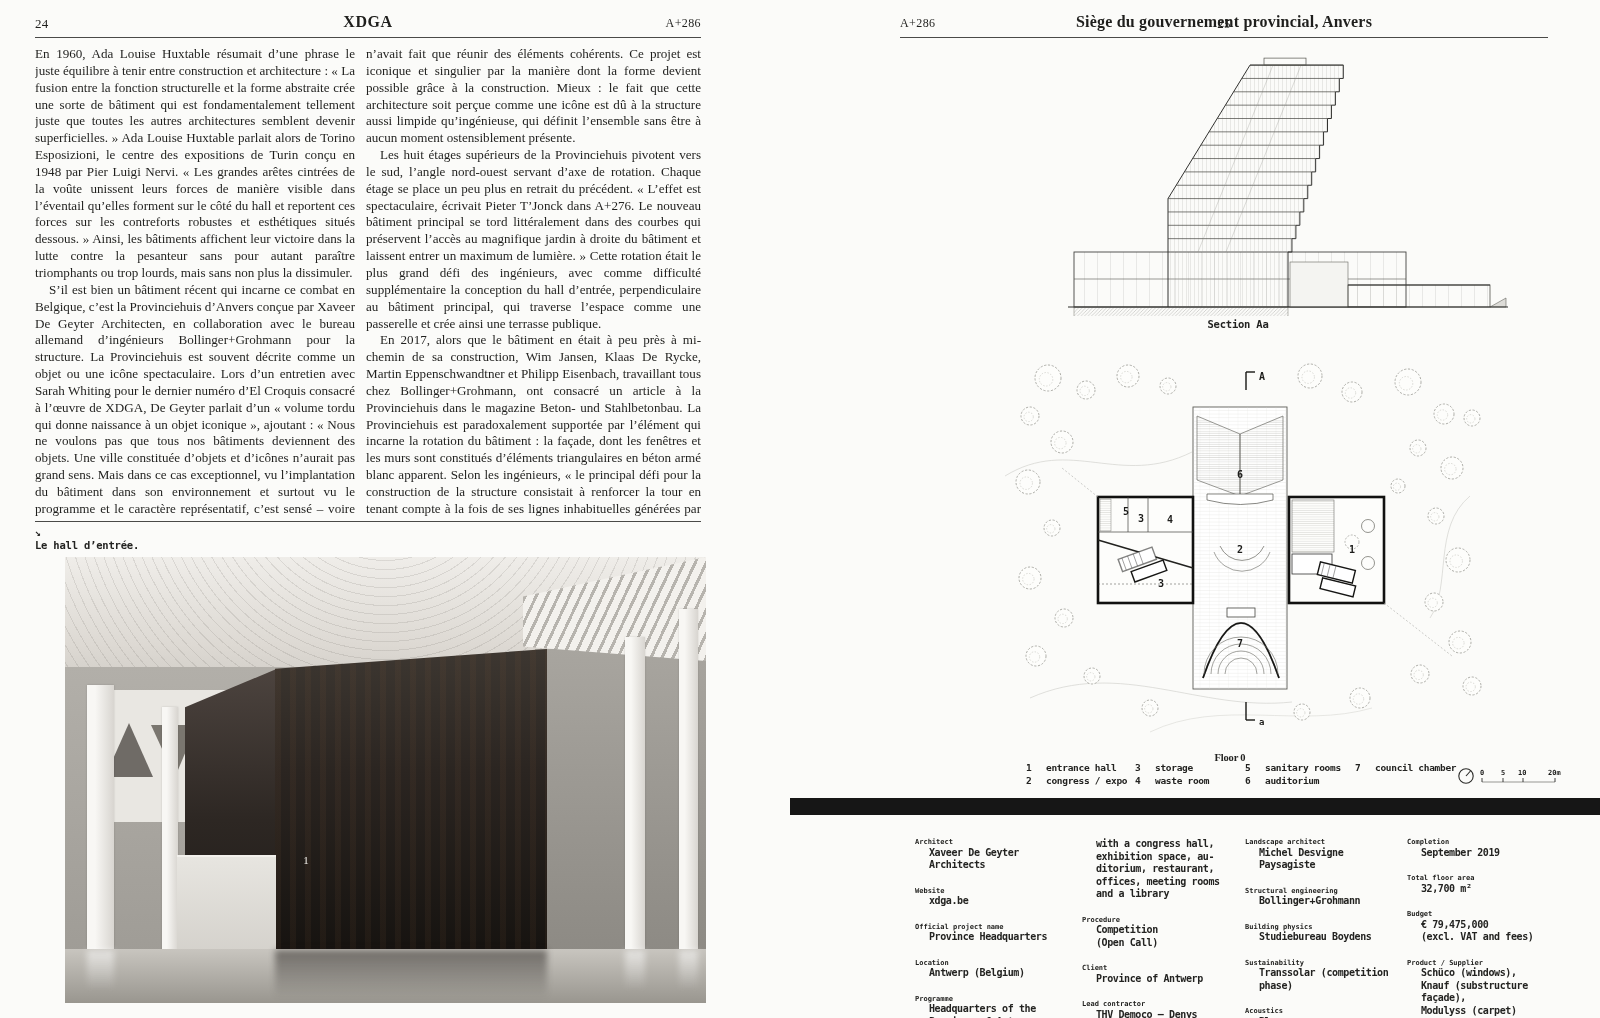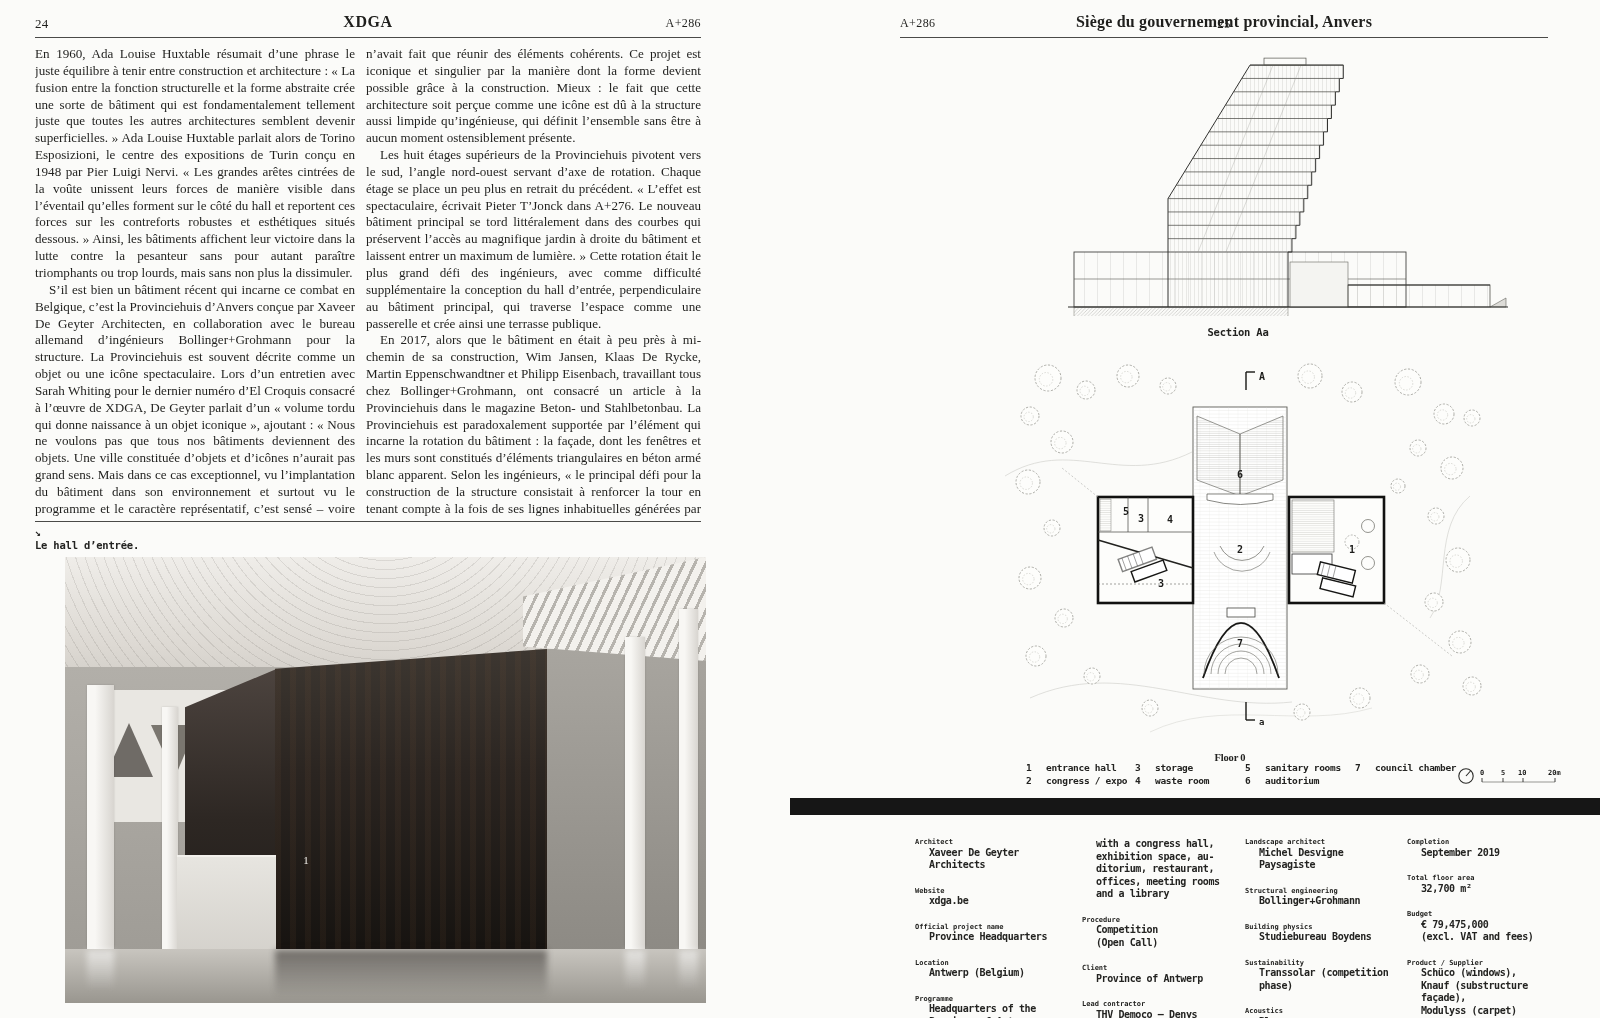--- a/index.html
+++ b/index.html
@@ -171,21 +171,21 @@
         <line x1="175.6" y1="39.80000000000001" x2="277.4" y2="39.80000000000001" stroke="#44443f" stroke-width="0.7"></line>
         <line x1="183.8" y1="26.450000000000017" x2="281.35" y2="26.450000000000017" stroke="#44443f" stroke-width="0.7"></line>
         <line x1="192" y1="13.099999999999994" x2="285.3" y2="13.099999999999994" stroke="#44443f" stroke-width="0.7"></line>
         <line x1="140" y1="200" x2="215" y2="13.099999999999994" stroke="#88888278" stroke-width="0.6"></line>
         <line x1="168" y1="200" x2="243" y2="13.099999999999994" stroke="#88888278" stroke-width="0.6"></line>
         <rect x="206" y="6.099999999999994" width="42" height="7" fill="none" stroke="#55554f" stroke-width="0.7"></rect>
       </g>
 
     <line x1="10" y1="255" x2="450" y2="255" stroke="#2c2c2a" stroke-width="1.2"></line>
   </svg>
-  <div class="abs tech drawlabel" style="left:1158px;top:326px;width:160px;">Section Aa</div>
+  <div class="abs tech drawlabel" style="left:1158px;top:318px;width:160px;">Section Aa</div>
 
   <svg id="plan-svg" class="abs" style="left:1000px;top:356px;" width="485" height="386" viewBox="0 0 485 386">
     <defs>
       <pattern id="p-grid" width="9.5" height="3.6" patternUnits="userSpaceOnUse">
         <line x1="0" y1="0" x2="9.5" y2="0" stroke="#c6c6c2" stroke-width="0.35"></line>
         <line x1="0" y1="0" x2="0" y2="3.6" stroke="#d6d6d2" stroke-width="0.3"></line>
       </pattern>
       <pattern id="p-hl" width="4" height="2.2" patternUnits="userSpaceOnUse">
         <line x1="0" y1="0" x2="4" y2="0" stroke="#77776f" stroke-width="0.35"></line>
       </pattern>

